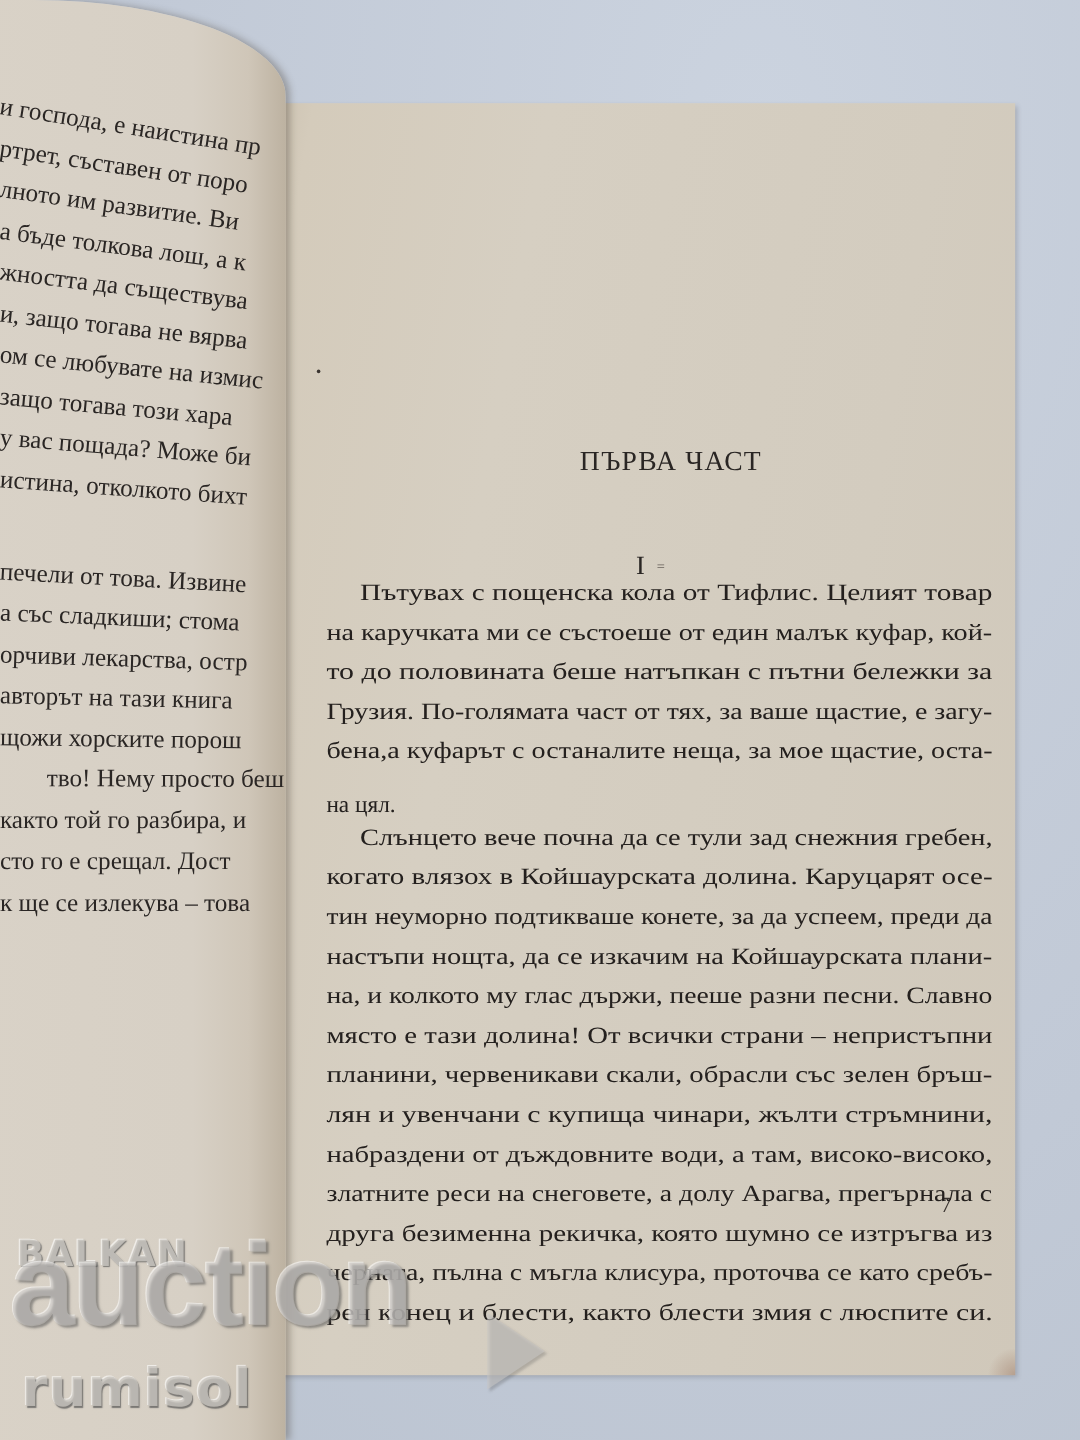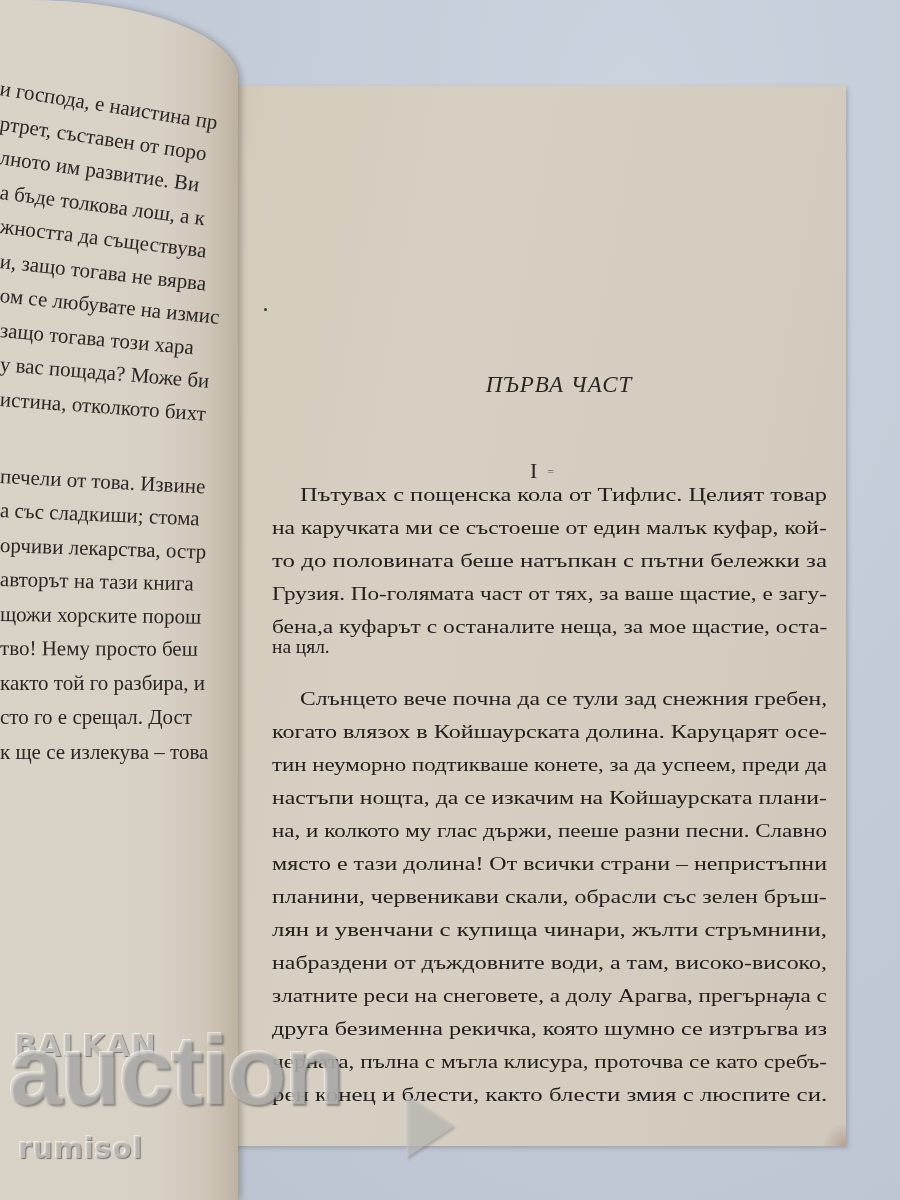--- a/index.html
+++ b/index.html
@@ -18,21 +18,21 @@
       position: absolute; left: 212px; top: 86px; width: 634px; height: 1060px;
       background: linear-gradient(100deg, #c9bfae 0%, #d4cbbb 6%, #d6cfc2 30%, #d3ccbf 70%, #d0c8ba 100%);
       box-shadow: 2px 2px 4px rgba(60,60,70,0.25);
     }
     .right-page .corner-stain {
       position: absolute; right: 0; bottom: 0; width: 24px; height: 22px;
       background: radial-gradient(circle at 100% 100%, rgba(150,110,90,0.45), transparent 70%);
     }
     .part-title {
       position: absolute; left: 0; right: 0; top: 286px; text-align: center;
-      font-size: 23px; letter-spacing: 1px; color: #2a2624; padding-left: 60px; font-style: italic;
+      font-size: 23px; letter-spacing: 1px; color: #2a2624; padding-left: 60px;
     }
     .stray-dot { position: absolute; left: 52px; top: 222px; width: 3px; height: 3px; border-radius: 50%; background: #3a3430; }
     .chapter-num {
       position: absolute; left: 0; right: 0; top: 372px; text-align: center;
       font-size: 22px; color: #2a2624; padding-left: 26px;
     }
     .chapter-num .mark { font-size: 12px; vertical-align: middle; margin-left: 10px; color: #6a625c; }
     .chapter-title {
       position: absolute; left: 0; right: 0; top: 430px; text-align: center;
       font-size: 19px; color: #2a2624; padding-left: 20px; letter-spacing: 0.5px;
@@ -75,21 +75,21 @@
       text-shadow: 2px 2px 2px rgba(80,80,80,0.55), -1px -1px 0 rgba(255,255,255,0.55);
     }
     .wm-arrow {
       position: absolute; left: 392px; top: 98px; width: 0; height: 0;
       border-top: 32px solid transparent; border-bottom: 32px solid transparent;
       border-left: 48px solid rgba(200,198,196,0.55);
       filter: drop-shadow(2px 2px 1px rgba(80,80,80,0.5));
     }
     .wm-rumisol {
       position: absolute; left: 4px; top: 136px;
-      font-family: "DejaVu Sans", sans-serif; font-weight: bold; font-size: 28px;
+      font-family: "DejaVu Sans", sans-serif; font-weight: bold; font-size: 44px;
       color: rgba(200,196,190,0.8); letter-spacing: 1px;
       text-shadow: 1px 1px 1px rgba(80,80,80,0.7), -1px -1px 0 rgba(255,255,255,0.6);
     }
   </style>
 </head>
 <body>
 
 <div class="bg-noise"></div>
 
 <div class="right-page">
@@ -99,21 +99,21 @@
   <div class="page-number">7</div>
   <div class="corner-stain"></div>
 </div>
 
 <div class="body-text" id="body-text">
     <div class="body-line" style="left: 28px; top: 0px; transform: scaleX(1.259);">Пътувах с пощенска кола от Тифлис. Целият товар</div>
     <div class="body-line" style="left: 0px; top: 33px; transform: scaleX(1.213);">на каручката ми се състоеше от един малък куфар, кой-</div>
     <div class="body-line" style="left: 0px; top: 66px; transform: scaleX(1.284);">то до половината беше натъпкан с пътни бележки  за</div>
     <div class="body-line" style="left: 0px; top: 99px; transform: scaleX(1.197);">Грузия. По-голямата част от тях, за ваше щастие, е загу-</div>
     <div class="body-line" style="left: 0px; top: 132px; transform: scaleX(1.208);">бена,а куфарът с останалите неща, за мое щастие, оста-</div>
-    <div class="body-line" style="left: 0px; top: 152px;">на цял.</div>
+    <div class="body-line" style="left: 0px; top: 177px;">на цял.</div>
     <div class="body-line" style="left: 28px; top: 204px; transform: scaleX(1.22);">Слънцето вече почна да се тули зад снежния гребен,</div>
     <div class="body-line" style="left: 0px; top: 237px; transform: scaleX(1.247);">когато влязох в Койшаурската долина. Каруцарят осе-</div>
     <div class="body-line" style="left: 0px; top: 270px; transform: scaleX(1.18);">тин неуморно подтикваше конете, за да успеем, преди да</div>
     <div class="body-line" style="left: 0px; top: 303px; transform: scaleX(1.224);">настъпи нощта, да се изкачим на Койшаурската плани-</div>
     <div class="body-line" style="left: 0px; top: 336px; transform: scaleX(1.188);">на, и колкото му глас държи, пееше разни песни. Славно</div>
     <div class="body-line" style="left: 0px; top: 369px; transform: scaleX(1.236);">място е тази долина! От всички страни – непристъпни</div>
     <div class="body-line" style="left: 0px; top: 402px; transform: scaleX(1.236);">планини, червеникави скали, обрасли със зелен бръш-</div>
     <div class="body-line" style="left: 0px; top: 435px; transform: scaleX(1.281);">лян и увенчани с купища чинари, жълти стръмнини,</div>
     <div class="body-line" style="left: 0px; top: 468px; transform: scaleX(1.233);">набраздени от дъждовните води, а там, високо-високо,</div>
     <div class="body-line" style="left: 0px; top: 501px; transform: scaleX(1.196);">златните реси на снеговете, а долу Арагва, прегърнала с</div>
@@ -132,21 +132,21 @@
     <div class="left-line" style="top: 283px; transform: rotate(5.7deg);">ом се любувате на измис</div>
     <div class="left-line" style="top: 317.5px; transform: rotate(5.15deg);">защо тогава този хара</div>
     <div class="left-line" style="top: 352px; transform: rotate(4.6deg);">у вас пощада? Може би</div>
     <div class="left-line" style="top: 386.5px; transform: rotate(4.05deg);">истина, отколкото бихт</div>
     <div class="left-line" style="top: 429px; transform: rotate(3.5deg);"></div>
     <div class="left-line" style="top: 463.5px; transform: rotate(2.95deg);">печели от това. Извине</div>
     <div class="left-line" style="top: 498px; transform: rotate(2.4deg);">а със сладкиши; стома</div>
     <div class="left-line" style="top: 532.5px; transform: rotate(1.85deg);">орчиви лекарства, остр</div>
     <div class="left-line" style="top: 567px; transform: rotate(1.3deg);">авторът на тази книга</div>
     <div class="left-line" style="top: 601.5px; transform: rotate(0.75deg);">щожи хорските порош</div>
-    <div class="left-line" style="top: 636px; transform: rotate(0.2deg);">тво! Нему просто беш</div>
+    <div class="left-line" style="top: 636px; transform: rotate(0.2deg); padding-left: 39px;">тво! Нему просто беш</div>
     <div class="left-line" style="top: 670.5px; transform: rotate(0deg); font-family: Liberation Serif, serif;">както той го разбира, и</div>
     <div class="left-line" style="top: 739.5px; transform: rotate(0deg);">к ще се излекува – това</div>
     <div class="left-line" style="top: 705px; transform: rotate(0deg);">сто го е срещал. Дост</div>
   </div>
 
 <div class="watermark">
   <div class="wm-balkan">BALKAN</div>
   <div class="wm-auction">auction</div>
   <div class="wm-arrow"></div>
   <div class="wm-rumisol">rumisol</div>

